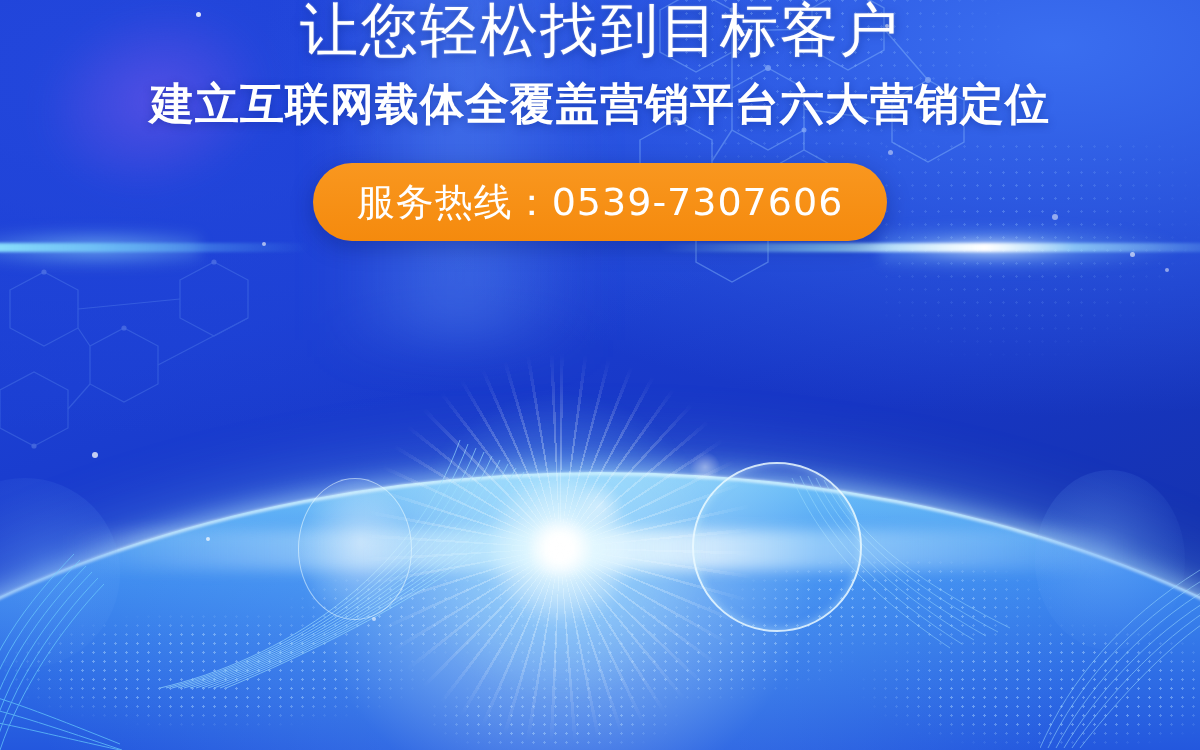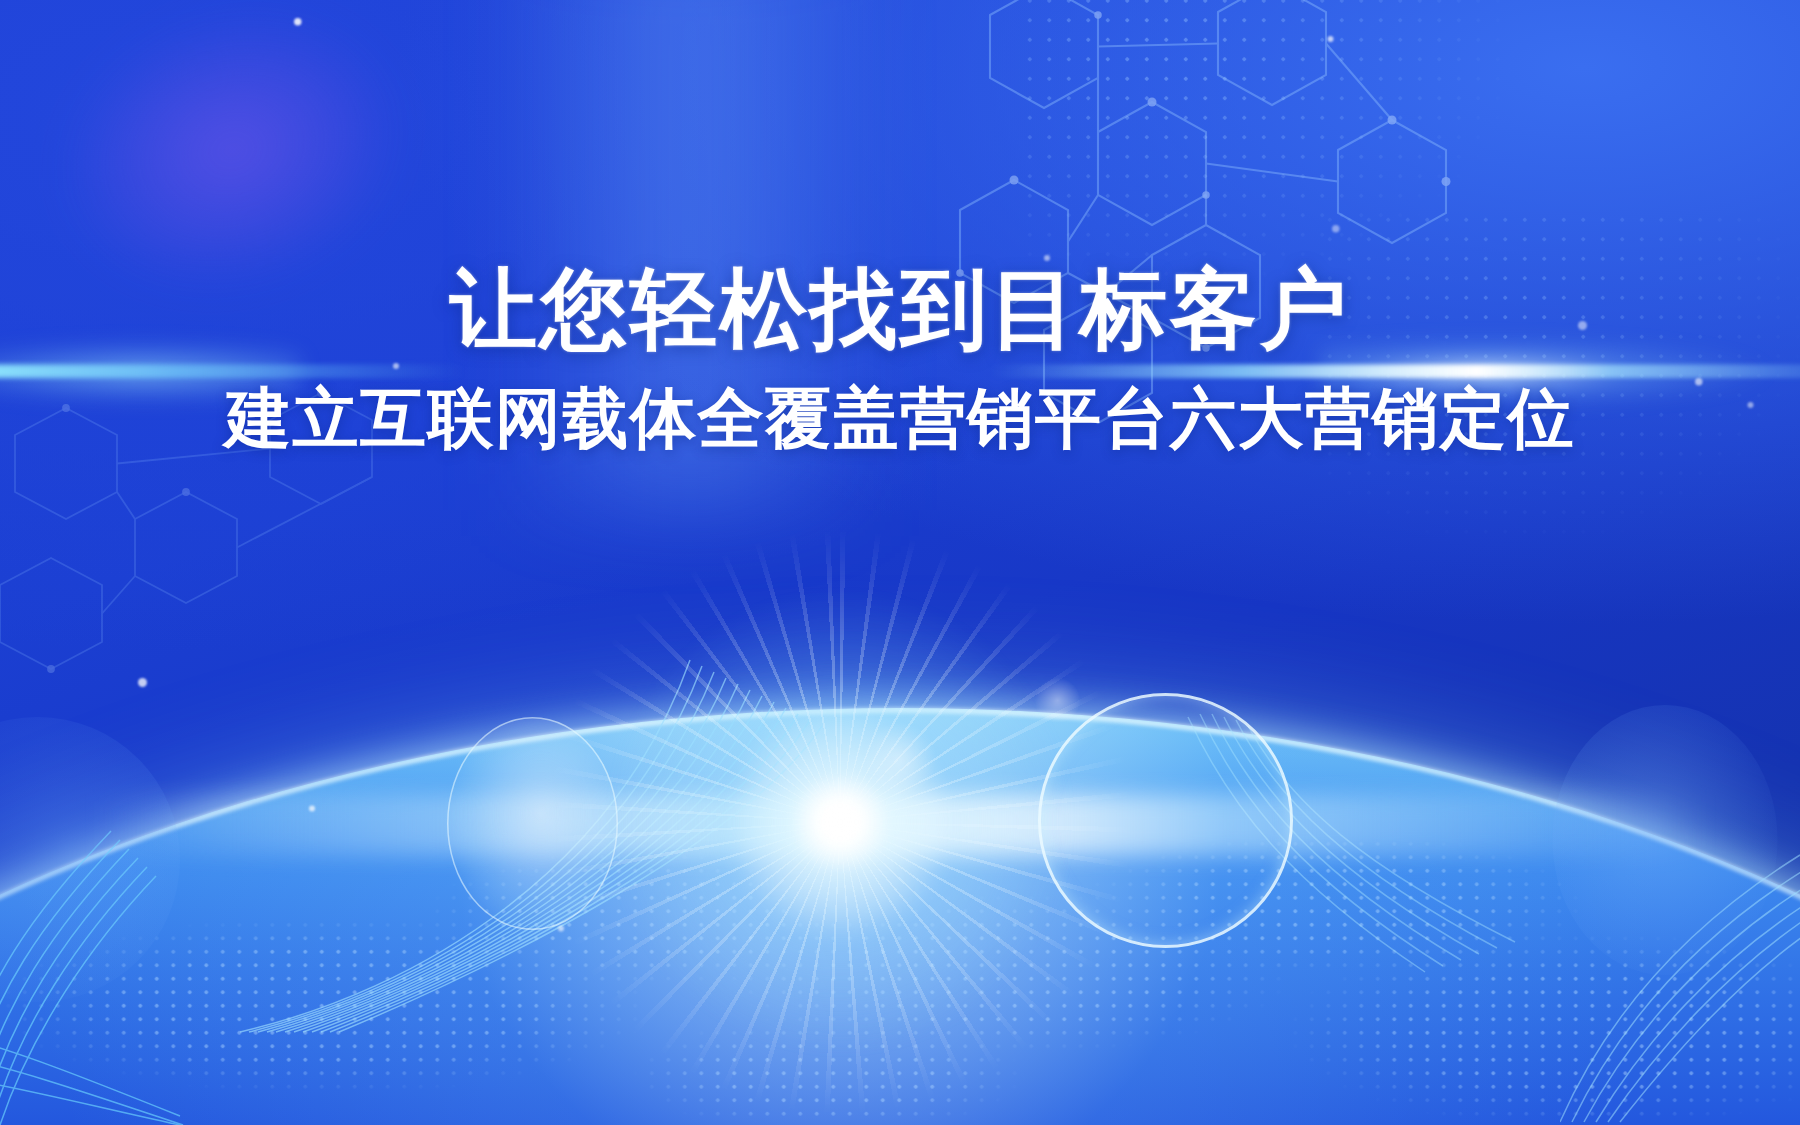--- a/index.html
+++ b/index.html
@@ -151,22 +151,21 @@
   
   .spark{border-radius:50%;background:#ffffff;filter:blur(.6px);}
 
   
   .fan{position:absolute;pointer-events:none;}
 
   
   .content{position:absolute;inset:0;display:flex;flex-direction:column;align-items:center;}
 
   .headline{
-    margin-top:176px;
-    font-size:58px;line-height:1.05;font-weight:bold;
+    font-size:58px;line-height:1.05;font-weight:normal;
     color:#ffffff;letter-spacing:2px;
     text-shadow:0 2px 10px rgba(10,40,140,.55), 0 0 2px rgba(255,255,255,.5);
     white-space:nowrap;
   }
   .subhead{
     margin-top:20px;
     font-size:44px;line-height:1.05;font-weight:700;
     color:#ffffff;letter-spacing:1px;
     text-shadow:0 2px 8px rgba(10,40,140,.45);
     white-space:nowrap;
@@ -329,15 +328,16 @@
   <div class="layer spark" style="left:206px;top:537px;width:4px;height:4px;opacity:.7"></div>
   <div class="layer spark" style="left:372px;top:617px;width:4px;height:4px;opacity:.6"></div>
   <div class="layer spark" style="left:696px;top:170px;width:4px;height:4px;opacity:.55"></div>
   <div class="layer spark" style="left:888px;top:150px;width:5px;height:5px;opacity:.45"></div>
 
   <div class="content">
     <div class="headline">让您轻松找到目标客户</div>
 
     <div class="subhead">建立互联网载体全覆盖营销平台六大营销定位</div>
 
+    <div class="hotline">服务热线：0539-7307606</div>
   </div>
 
 </div>
 
 </body></html>

